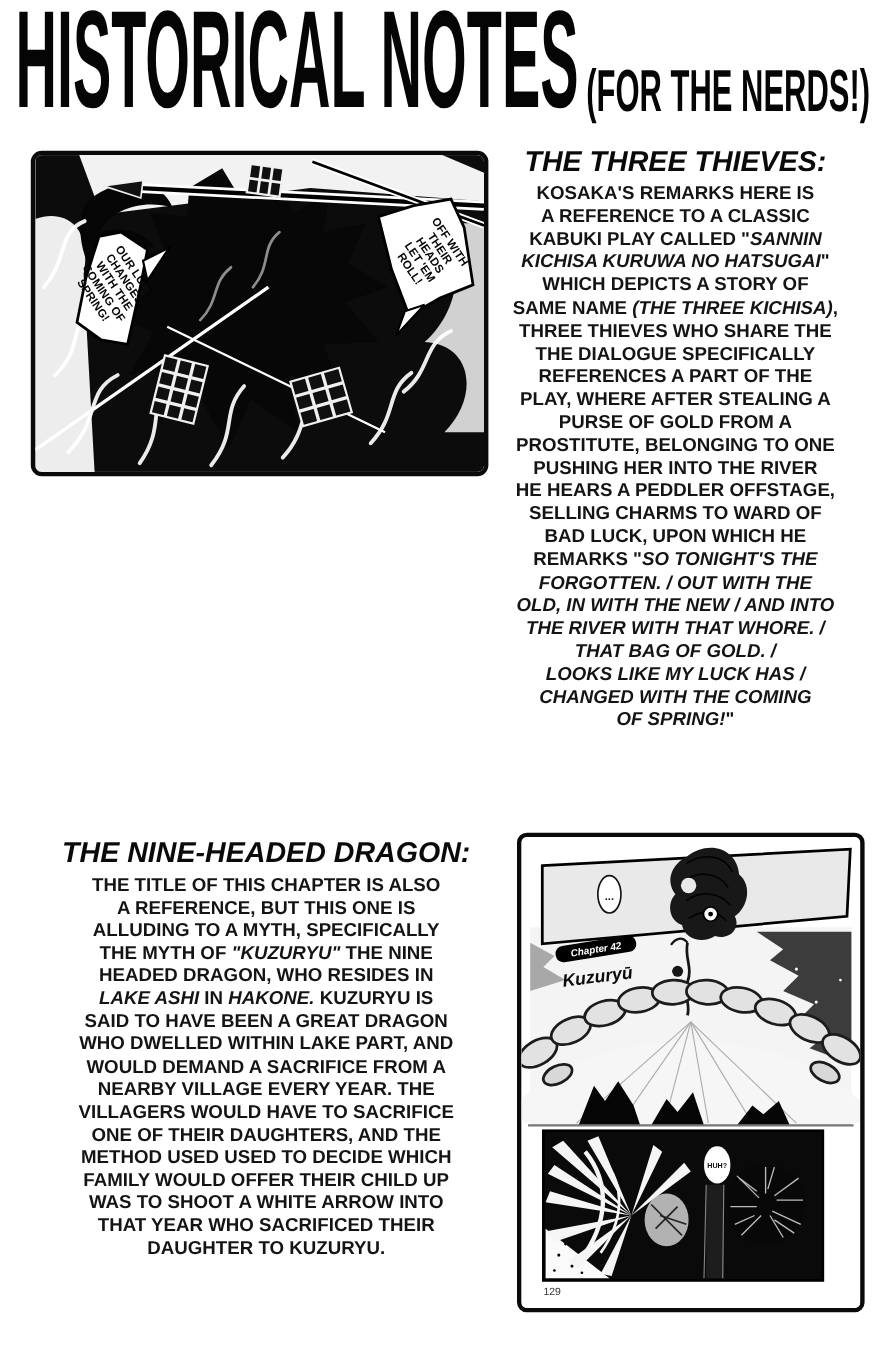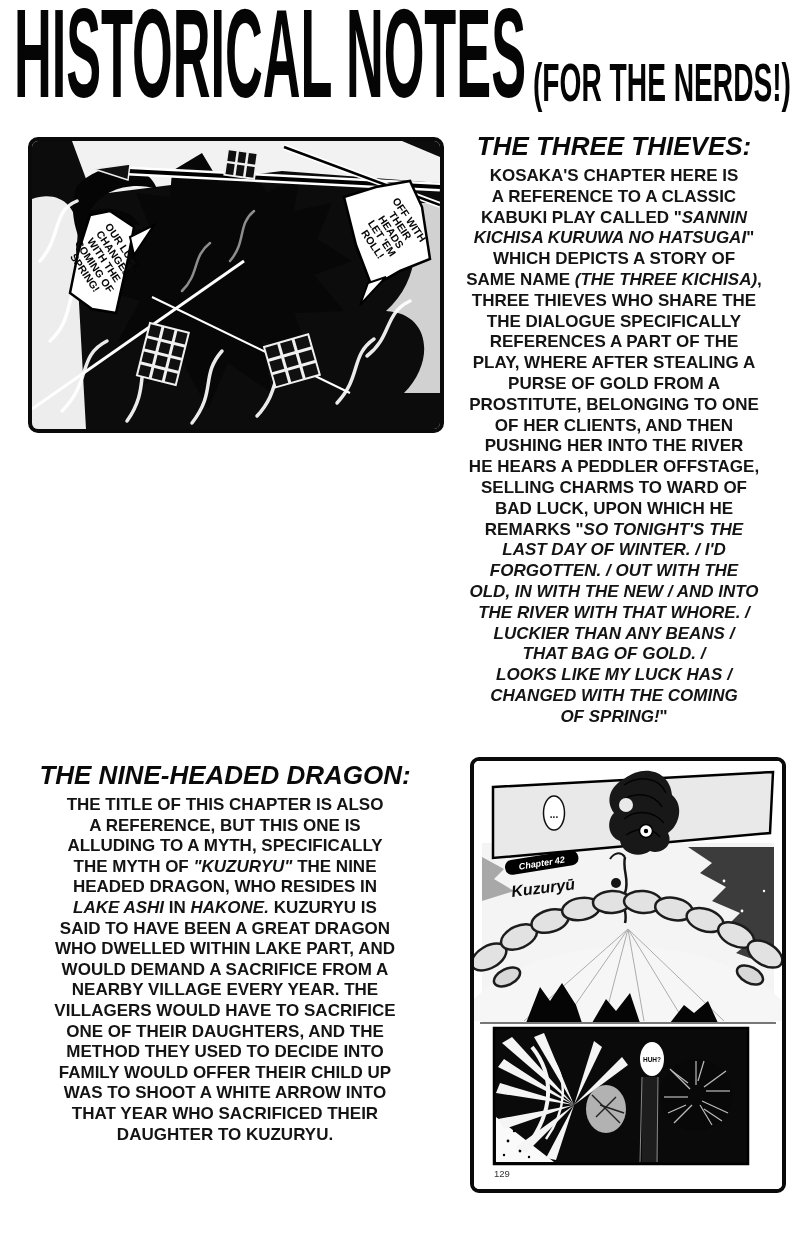--- a/index.html
+++ b/index.html
@@ -17,21 +17,21 @@
   .manga-frame{left:470px;top:757px;width:308px;height:428px;border-radius:9px;}
 
   .note-col{position:absolute;text-align:center;}
   .note-heading{
     margin:0 0 4px 0;font-size:26px;font-weight:bold;font-style:italic;
     letter-spacing:0px;color:#0a0a0a;white-space:nowrap;
   }
   .note-body{font-size:17px;font-weight:bold;color:#141414;}
   .col-thieves{left:440px;top:131px;width:348px;}
   .col-thieves .note-body{line-height:20.8px;}
-  .col-dragon{left:7px;top:760px;width:436px;}
+  .col-dragon{left:24px;top:760px;width:436px;}
   .col-dragon .note-body{line-height:20.6px;}
   .tline{white-space:nowrap;}
   .seg-i{font-style:italic;}
 
   svg text{font-family:"Liberation Sans",sans-serif;}
 </style>
 </head>
 <body>
 
 <div class="page">
@@ -131,43 +131,40 @@
           <text y="11">LET 'EM</text>
           <text y="22">ROLL!</text>
         </g>
       </g>
     </svg>
   </div>
 
   <section class="note-col col-thieves">
     <h2 class="note-heading">THE THREE THIEVES:</h2>
     <div class="note-body">
-        <div class="tline"><span>KOSAKA'S CHAPTER HERE IS</span></div>
+        <div class="tline"><span>KOSAKA'S REMARKS HERE IS</span></div>
         <div class="tline"><span>A REFERENCE TO A CLASSIC</span></div>
         <div class="tline"><span>KABUKI PLAY CALLED "</span><span class="seg-i">SANNIN</span></div>
         <div class="tline"><span class="seg-i">KICHISA KURUWA NO HATSUGAI</span><span>"</span></div>
         <div class="tline"><span>WHICH DEPICTS A STORY OF</span></div>
         <div class="tline"><span>SAME NAME </span><span class="seg-i">(THE THREE KICHISA)</span><span>,</span></div>
         <div class="tline"><span>THREE THIEVES WHO SHARE THE</span></div>
         <div class="tline"><span>THE DIALOGUE SPECIFICALLY</span></div>
         <div class="tline"><span>REFERENCES A PART OF THE</span></div>
         <div class="tline"><span>PLAY, WHERE AFTER STEALING A</span></div>
         <div class="tline"><span>PURSE OF GOLD FROM A</span></div>
         <div class="tline"><span>PROSTITUTE, BELONGING TO ONE</span></div>
-        <div class="tline"><span>OF HER CLIENTS, AND THEN</span></div>
         <div class="tline"><span>PUSHING HER INTO THE RIVER</span></div>
         <div class="tline"><span>HE HEARS A PEDDLER OFFSTAGE,</span></div>
         <div class="tline"><span>SELLING CHARMS TO WARD OF</span></div>
         <div class="tline"><span>BAD LUCK, UPON WHICH HE</span></div>
         <div class="tline"><span>REMARKS "</span><span class="seg-i">SO TONIGHT'S THE</span></div>
-        <div class="tline"><span class="seg-i">LAST DAY OF WINTER. / I'D</span></div>
         <div class="tline"><span class="seg-i">FORGOTTEN. / OUT WITH THE</span></div>
         <div class="tline"><span class="seg-i">OLD, IN WITH THE NEW / AND INTO</span></div>
         <div class="tline"><span class="seg-i">THE RIVER WITH THAT WHORE. /</span></div>
-        <div class="tline"><span class="seg-i">LUCKIER THAN ANY BEANS /</span></div>
         <div class="tline"><span class="seg-i">THAT BAG OF GOLD. /</span></div>
         <div class="tline"><span class="seg-i">LOOKS LIKE MY LUCK HAS /</span></div>
         <div class="tline"><span class="seg-i">CHANGED WITH THE COMING</span></div>
         <div class="tline"><span class="seg-i">OF SPRING!</span><span>"</span></div>
       </div>
   </section>
 
   <section class="note-col col-dragon">
     <h2 class="note-heading">THE NINE-HEADED DRAGON:</h2>
     <div class="note-body">
@@ -176,21 +173,21 @@
         <div class="tline"><span>ALLUDING TO A MYTH, SPECIFICALLY</span></div>
         <div class="tline"><span>THE MYTH OF </span><span class="seg-i">"KUZURYU"</span><span> THE NINE</span></div>
         <div class="tline"><span>HEADED DRAGON, WHO RESIDES IN</span></div>
         <div class="tline"><span class="seg-i">LAKE ASHI</span><span> IN </span><span class="seg-i">HAKONE.</span><span> KUZURYU IS</span></div>
         <div class="tline"><span>SAID TO HAVE BEEN A GREAT DRAGON</span></div>
         <div class="tline"><span>WHO DWELLED WITHIN LAKE PART, AND</span></div>
         <div class="tline"><span>WOULD DEMAND A SACRIFICE FROM A</span></div>
         <div class="tline"><span>NEARBY VILLAGE EVERY YEAR. THE</span></div>
         <div class="tline"><span>VILLAGERS WOULD HAVE TO SACRIFICE</span></div>
         <div class="tline"><span>ONE OF THEIR DAUGHTERS, AND THE</span></div>
-        <div class="tline"><span>METHOD THEY USED TO DECIDE INTO</span></div>
+        <div class="tline"><span>METHOD USED USED TO DECIDE WHICH</span></div>
         <div class="tline"><span>FAMILY WOULD OFFER THEIR CHILD UP</span></div>
         <div class="tline"><span>WAS TO SHOOT A WHITE ARROW INTO</span></div>
         <div class="tline"><span>THAT YEAR WHO SACRIFICED THEIR</span></div>
         <div class="tline"><span>DAUGHTER TO KUZURYU.</span></div>
       </div>
   </section>
 
   <div class="panel-frame manga-frame">
     <svg width="308" height="428" viewBox="0 0 308 428">
       <rect width="308" height="428" fill="#ffffff"></rect>

